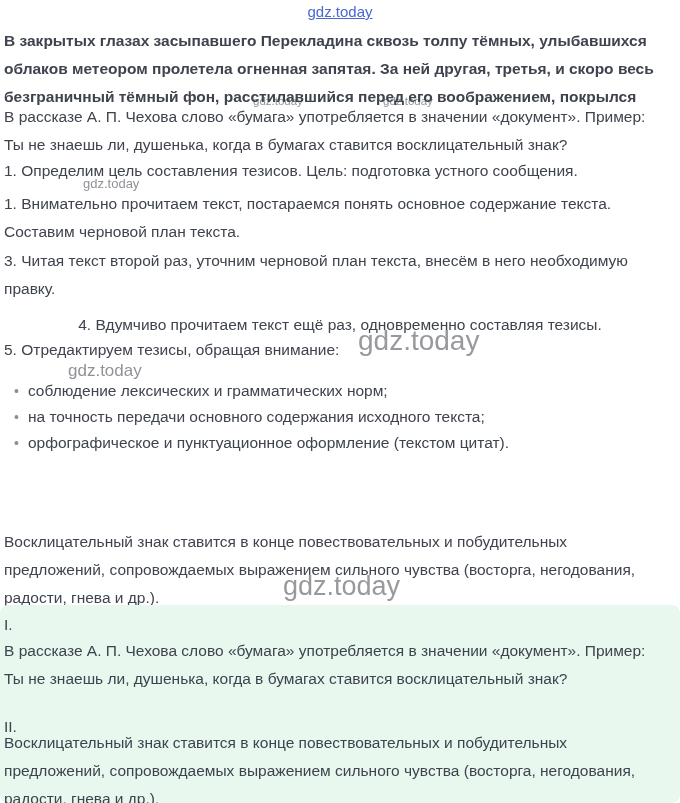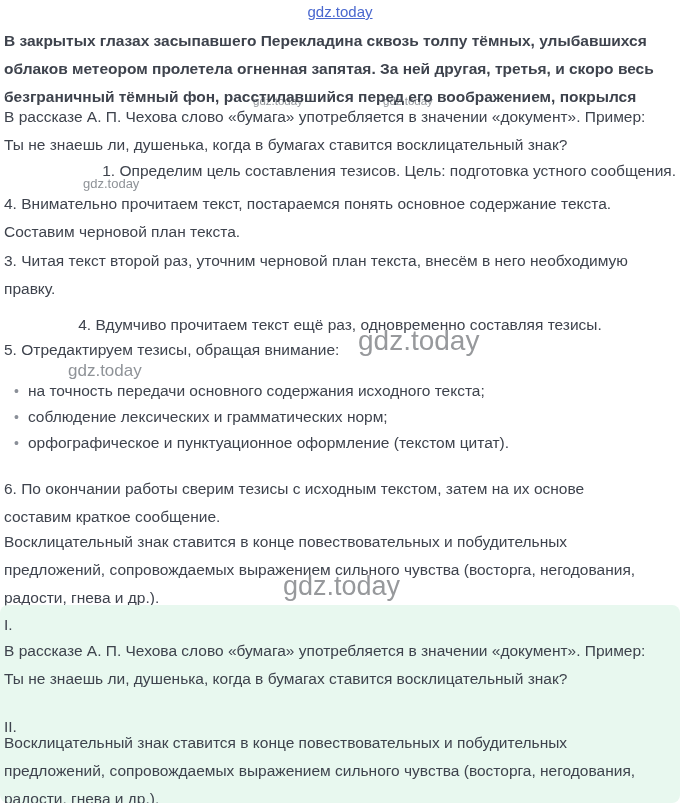--- a/index.html
+++ b/index.html
@@ -43,21 +43,21 @@
   .wm-b { left: 383px; top: 95px;  font-size: 11.5px; }
   .wm-c { left: 83px;  top: 177px; font-size: 13px; }
   .wm-d { left: 358px; top: 326px; font-size: 28px; color: #97999c; }
   .wm-e { left: 68px;  top: 362px; font-size: 17px; }
   .wm-f { left: 283px; top: 572px; font-size: 27px; color: #97999c; }
   .wm-g { left: 38px;  top: 654px; font-size: 11.5px; }
 
   
   .p-quote   { top: 27px; font-weight: bold; }
   .p-chekhov { top: 103px; }
-  .step-1    { top: 157px; text-align: right; }
+  .step-1    { top: 157px; }
   .step-2    { top: 190px; }
   .step-3    { top: 247px; }
   .step-4    { top: 311px; text-align: center; }
   .step-5    { top: 336px; }
   .step-6    { top: 475px; }
   .p-rule    { top: 528px; }
 
   .bullets { position: absolute; left: 14px; right: 4px; top: 378px; }
   .bullet-row { line-height: 26px; white-space: nowrap; }
   .bullet-dot {
@@ -96,41 +96,39 @@
   <span class="wm wm-g">gdz.today</span>
 
   <div class="block p-quote">В закрытых глазах засыпавшего Перекладина сквозь толпу тёмных, улыбавшихся
 облаков метеором пролетела огненная запятая. За ней другая, третья, и скоро весь
 безграничный тёмный фон, расстилавшийся перед его воображением, покрылся</div>
 
   <div class="block p-chekhov">В рассказе А. П. Чехова слово «бумага» употребляется в значении «документ». Пример:
 Ты не знаешь ли, душенька, когда в бумагах ставится восклицательный знак?</div>
 
   <div class="block step-1">1. Определим цель составления тезисов. Цель: подготовка устного сообщения.</div>
-  <div class="block step-2">4. Внимательно прочитаем текст, постараемся понять основное содержание текста.
+  <div class="block step-2">1. Внимательно прочитаем текст, постараемся понять основное содержание текста.
 Составим черновой план текста.</div>
   <div class="block step-3">3. Читая текст второй раз, уточним черновой план текста, внесём в него необходимую
 правку.</div>
   <div class="block step-4">4. Вдумчиво прочитаем текст ещё раз, одновременно составляя тезисы.</div>
   <div class="block step-5">5. Отредактируем тезисы, обращая внимание:</div>
 
   <div class="bullets">
     <div class="bullet-row">
-      <span class="bullet-dot">•</span><span>на точность передачи основного содержания исходного текста;</span>
+      <span class="bullet-dot">•</span><span>соблюдение лексических и грамматических норм;</span>
     </div>
     <div class="bullet-row">
-      <span class="bullet-dot">•</span><span>соблюдение лексических и грамматических норм;</span>
+      <span class="bullet-dot">•</span><span>на точность передачи основного содержания исходного текста;</span>
     </div>
     <div class="bullet-row">
       <span class="bullet-dot">•</span><span>орфографическое и пунктуационное оформление (текстом цитат).</span>
     </div>
   </div>
 
-  <div class="block step-6">6. По окончании работы сверим тезисы с исходным текстом, затем на их основе
-составим краткое сообщение.</div>
 
   <div class="block p-rule">Восклицательный знак ставится в конце повествовательных и побудительных
 предложений, сопровождаемых выражением сильного чувства (восторга, негодования,
 радости, гнева и др.).</div>
 
   <div class="answer-box">
     <div class="ab-1-label">I.</div>
     <div class="ab-1-text">В рассказе А. П. Чехова слово «бумага» употребляется в значении «документ». Пример:
 Ты не знаешь ли, душенька, когда в бумагах ставится восклицательный знак?</div>
     <div class="ab-2-label">II.</div>

